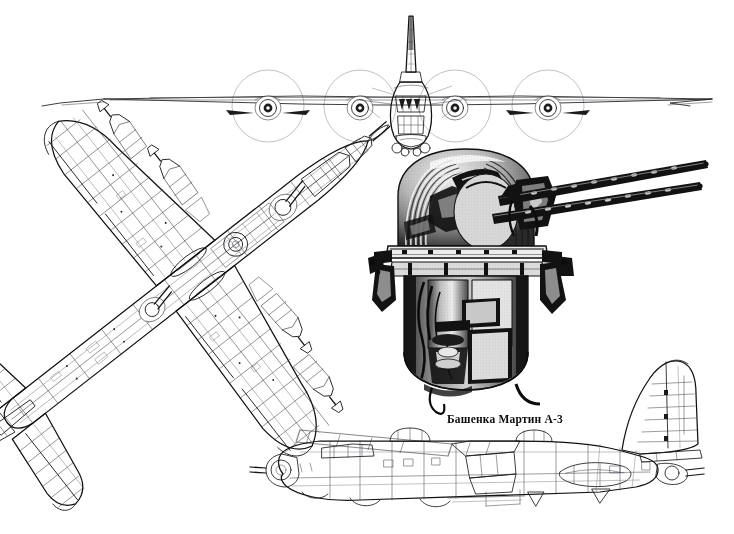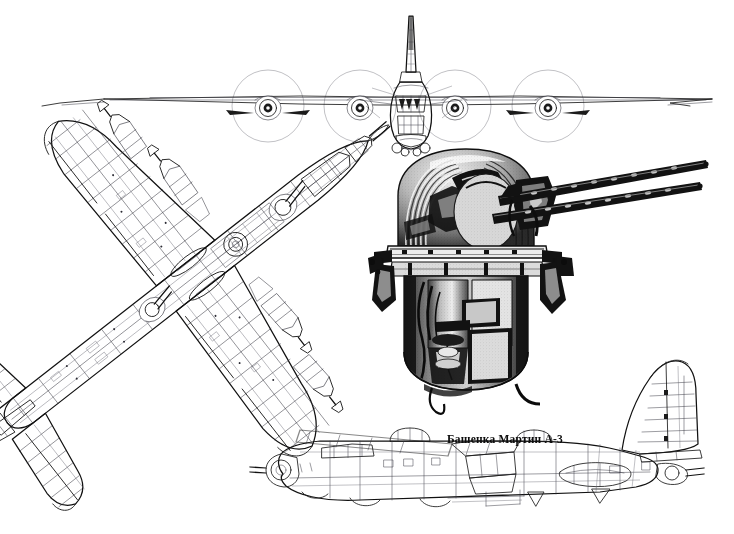--- a/index.html
+++ b/index.html
@@ -20,21 +20,21 @@
   .ink-hair{fill:none;stroke:#5a5a66;stroke-width:.38;}
   .ink-bold{fill:none;stroke:#111111;stroke-width:1.25;stroke-linejoin:round;stroke-linecap:round;}
   .ink-fill{fill:#1b1b1b;stroke:none;}
   .panel{fill:#ffffff;stroke:#2a2a33;stroke-width:.55;}
 
   
   .photo-dark{fill:#121212;}
 
   #turret-caption{
     position:absolute;
-    left:447px; top:432px;
+    left:447px; top:412px;
     width:130px;
     font-family:"Liberation Serif",serif;
     font-weight:bold;
     font-size:11.5px;
     letter-spacing:.2px;
     color:#0d0d0d;
     white-space:nowrap;
     line-height:14px;
   }
 </style>

